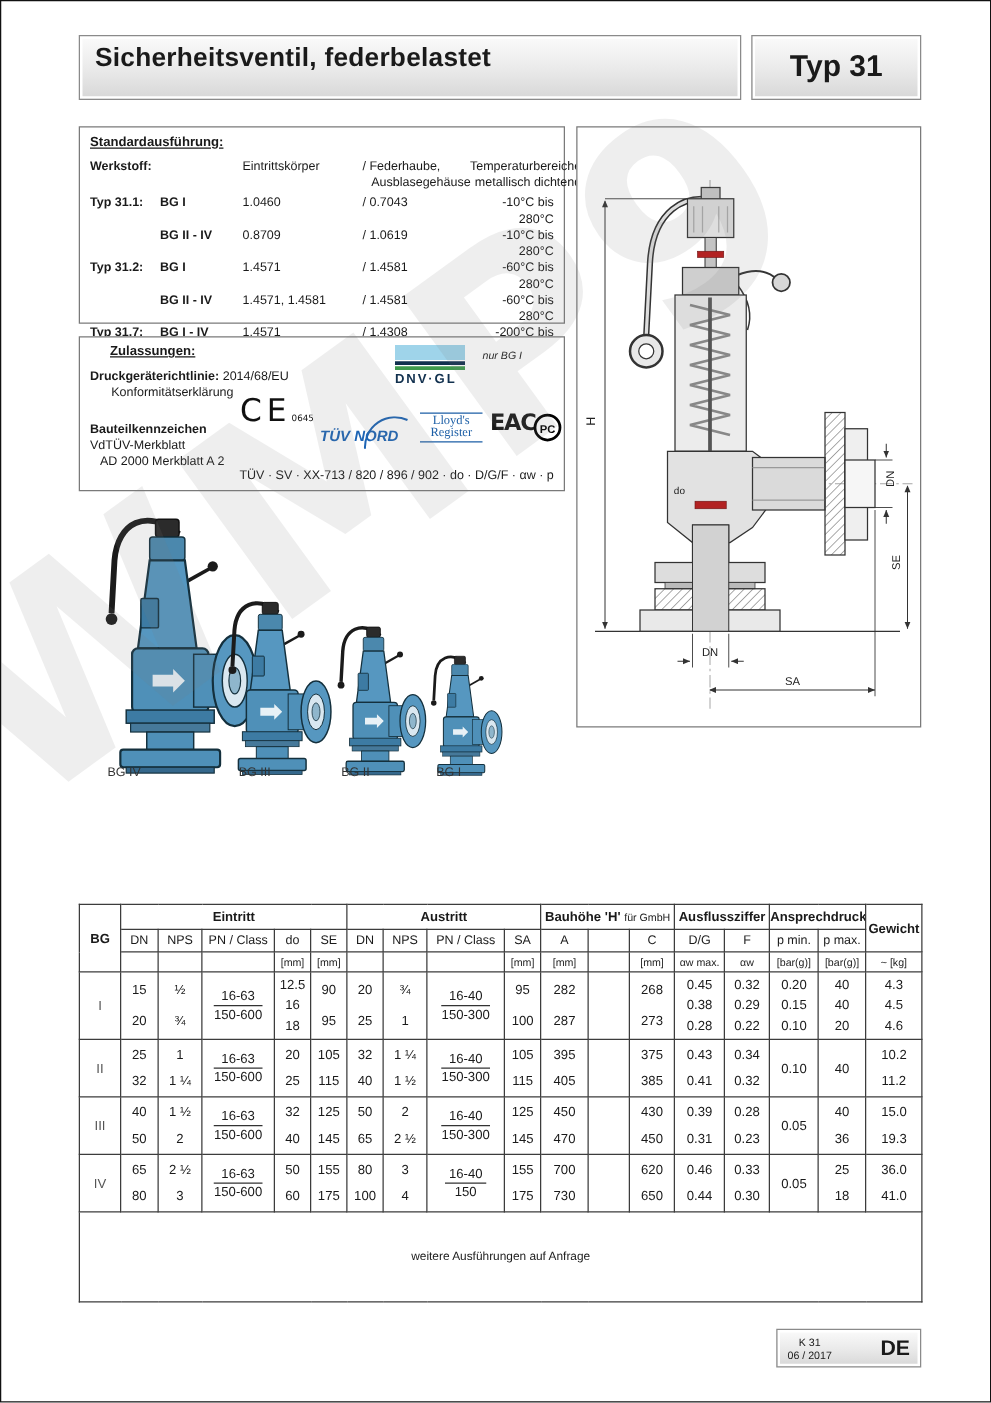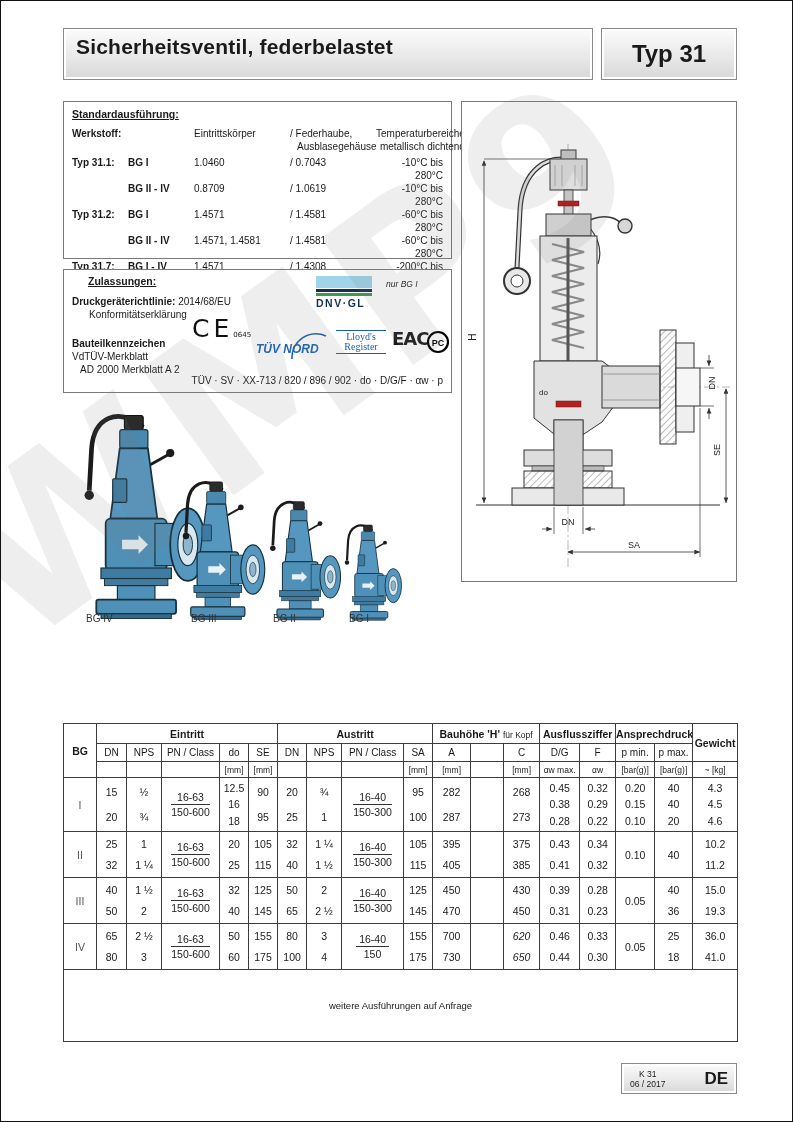--- a/index.html
+++ b/index.html
@@ -324,21 +324,21 @@
         <col style="width:39px">
       <col style="width:38px">
         <col style="width:45px">
     </colgroup>
     <thead>
       <tr style="height:20px;">
         <th rowspan="3" class="grp">BG</th>
         <th colspan="5" class="grp">Eintritt</th>
         <th colspan="4" class="grp">Austritt</th>
         <th colspan="3" class="grp">
-          <span>Bauhöhe 'H'</span> <span style="font-weight:normal;font-size:8.5px;">für Kopf</span>
+          <span>Bauhöhe 'H'</span> <span style="font-weight:normal;font-size:8.5px;">für GmbH</span>
         </th>
         <th colspan="2" class="grp">Ausflussziffer</th>
         <th colspan="2" class="grp">Ansprechdruck</th>
         <th rowspan="2" class="grp">Gewicht</th>
       </tr>
       <tr style="height:18px;">
         <th class="sub">DN</th>
         <th class="sub">NPS</th>
         <th class="sub">PN / Class</th>
         <th class="sub">do</th>
@@ -696,21 +696,21 @@
             </div>
           </td>
           <td>
             <div class="stack" style="height: 42px;">
               <div>700</div>
               <div>730</div>
             </div>
           </td>
           <td></td>
           <td>
-            <div class="stack" style="height: 42px; font-style: italic;">
+            <div class="stack" style="height: 42px;">
               <div>620</div>
               <div>650</div>
             </div>
           </td>
           <td>
             <div class="stack" style="height: 42px;">
               <div>0.46</div>
               <div>0.44</div>
             </div>
           </td>

